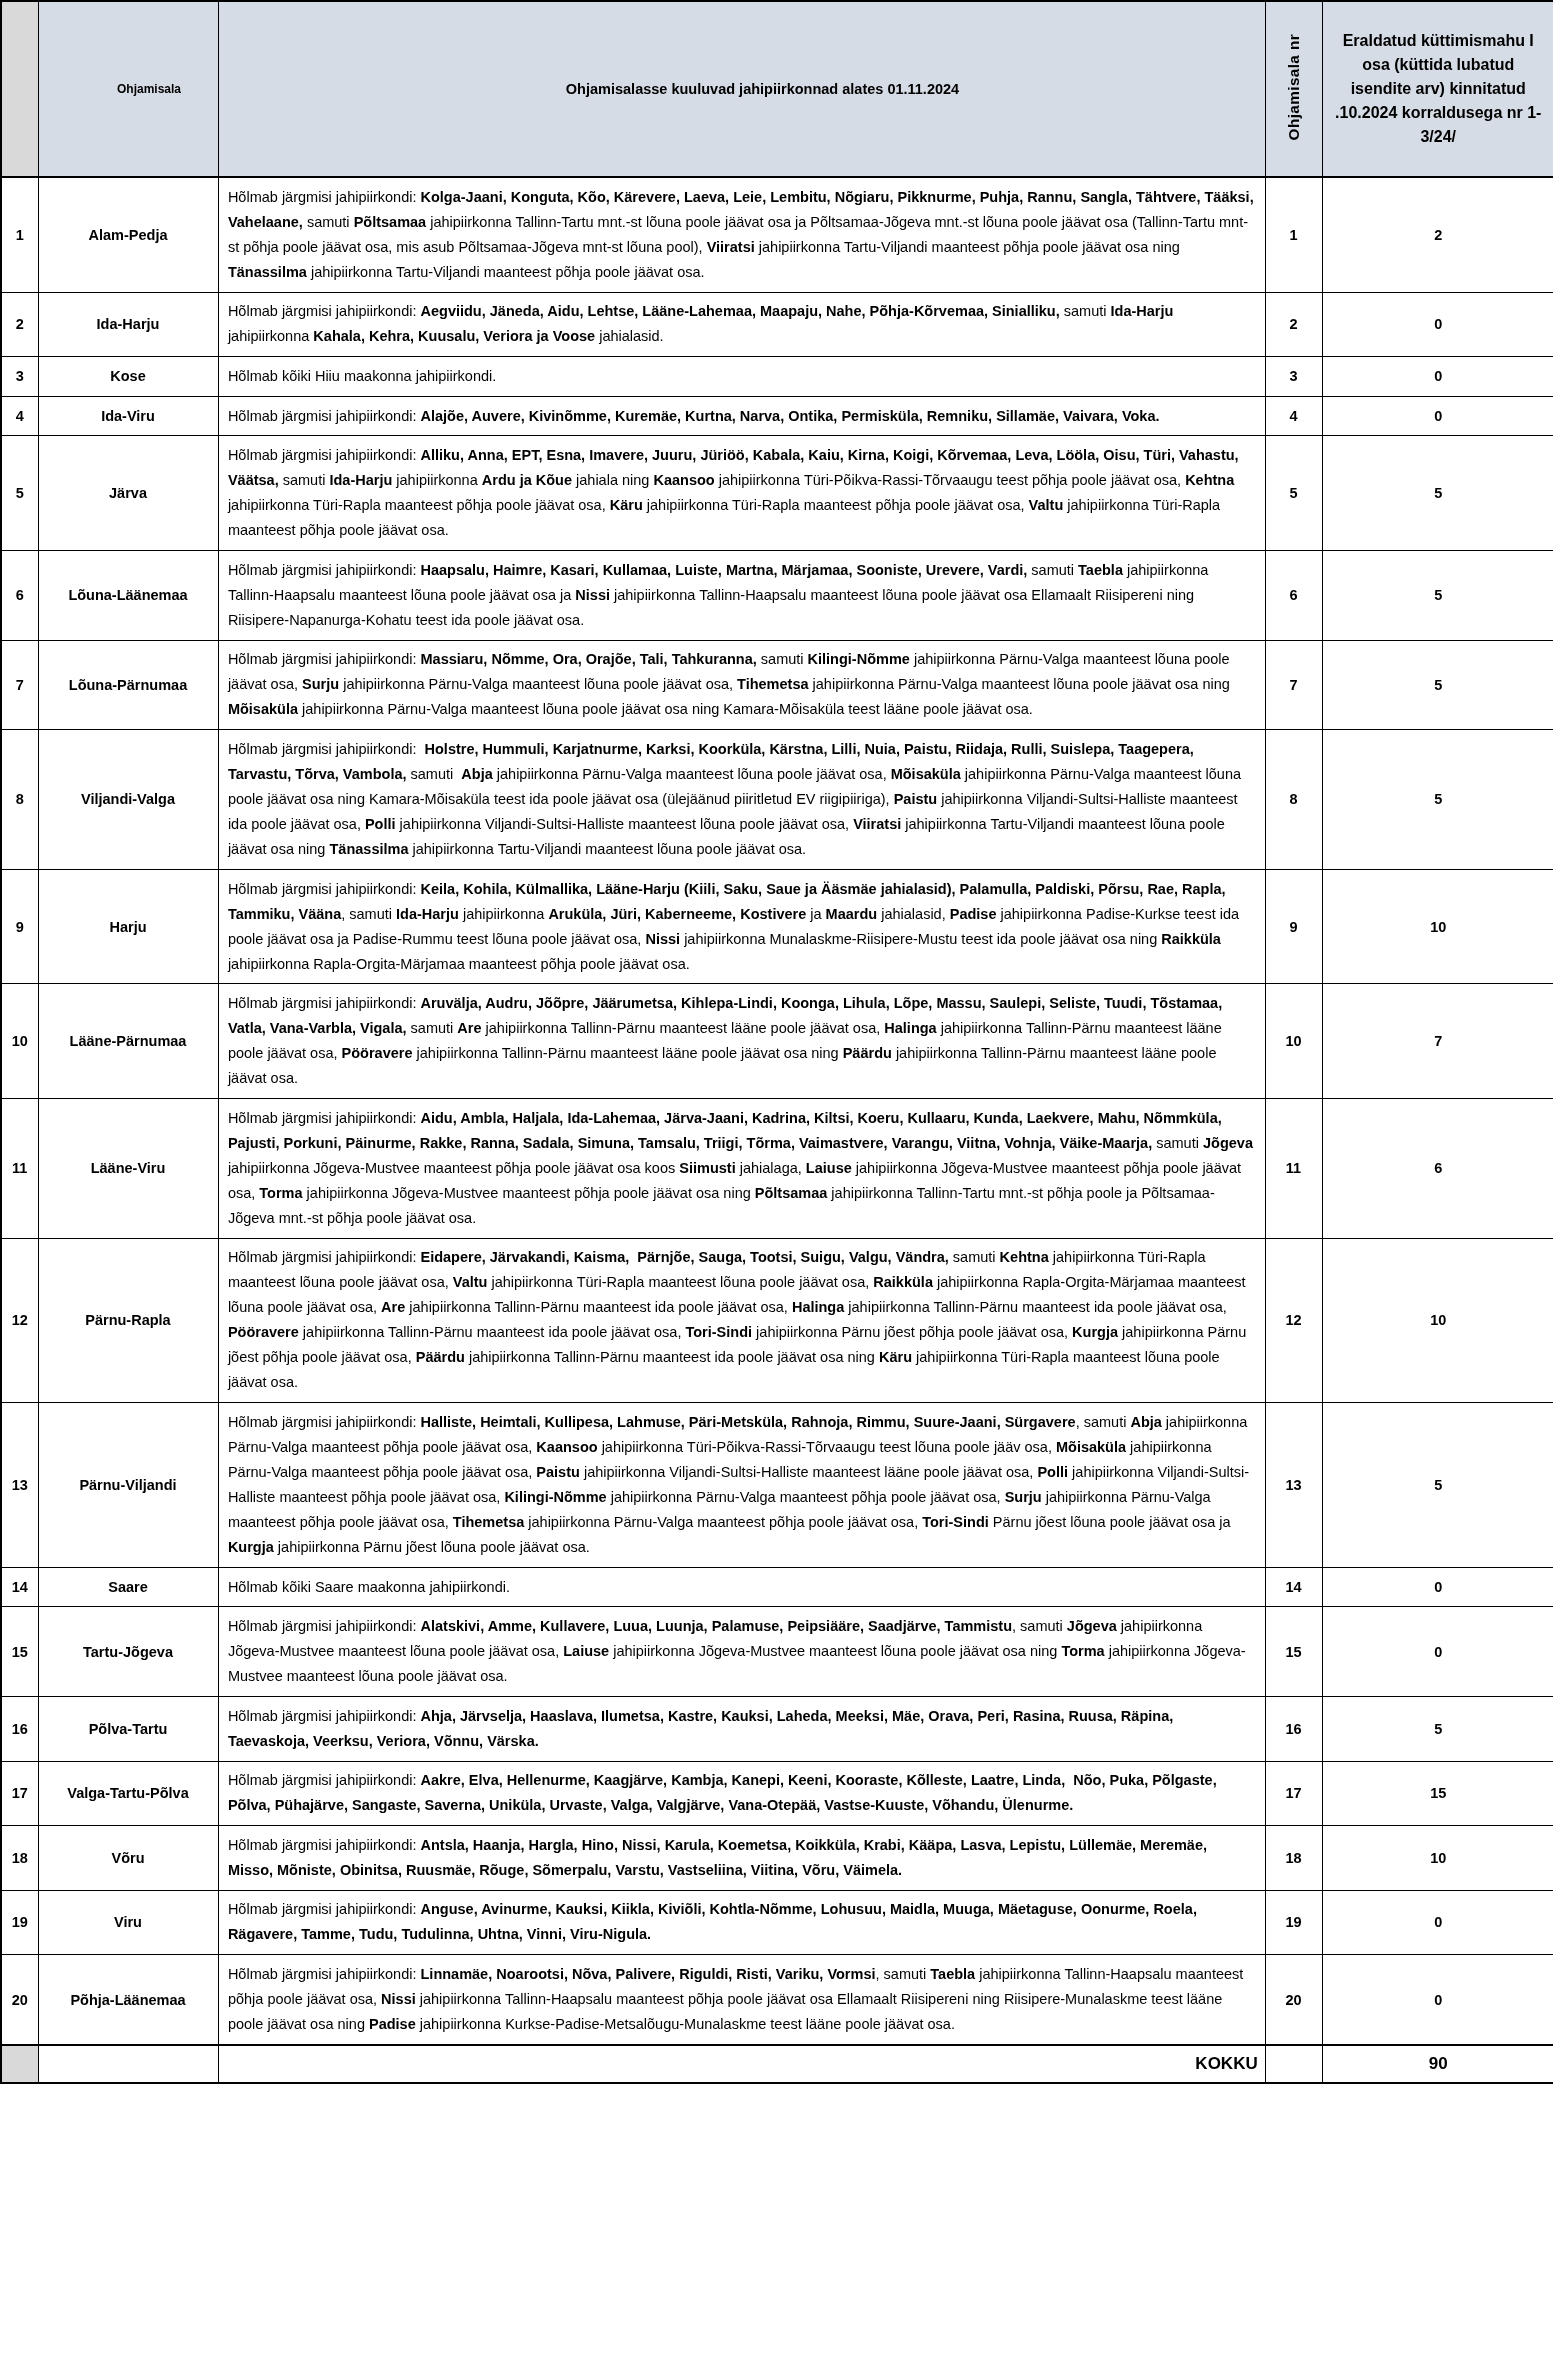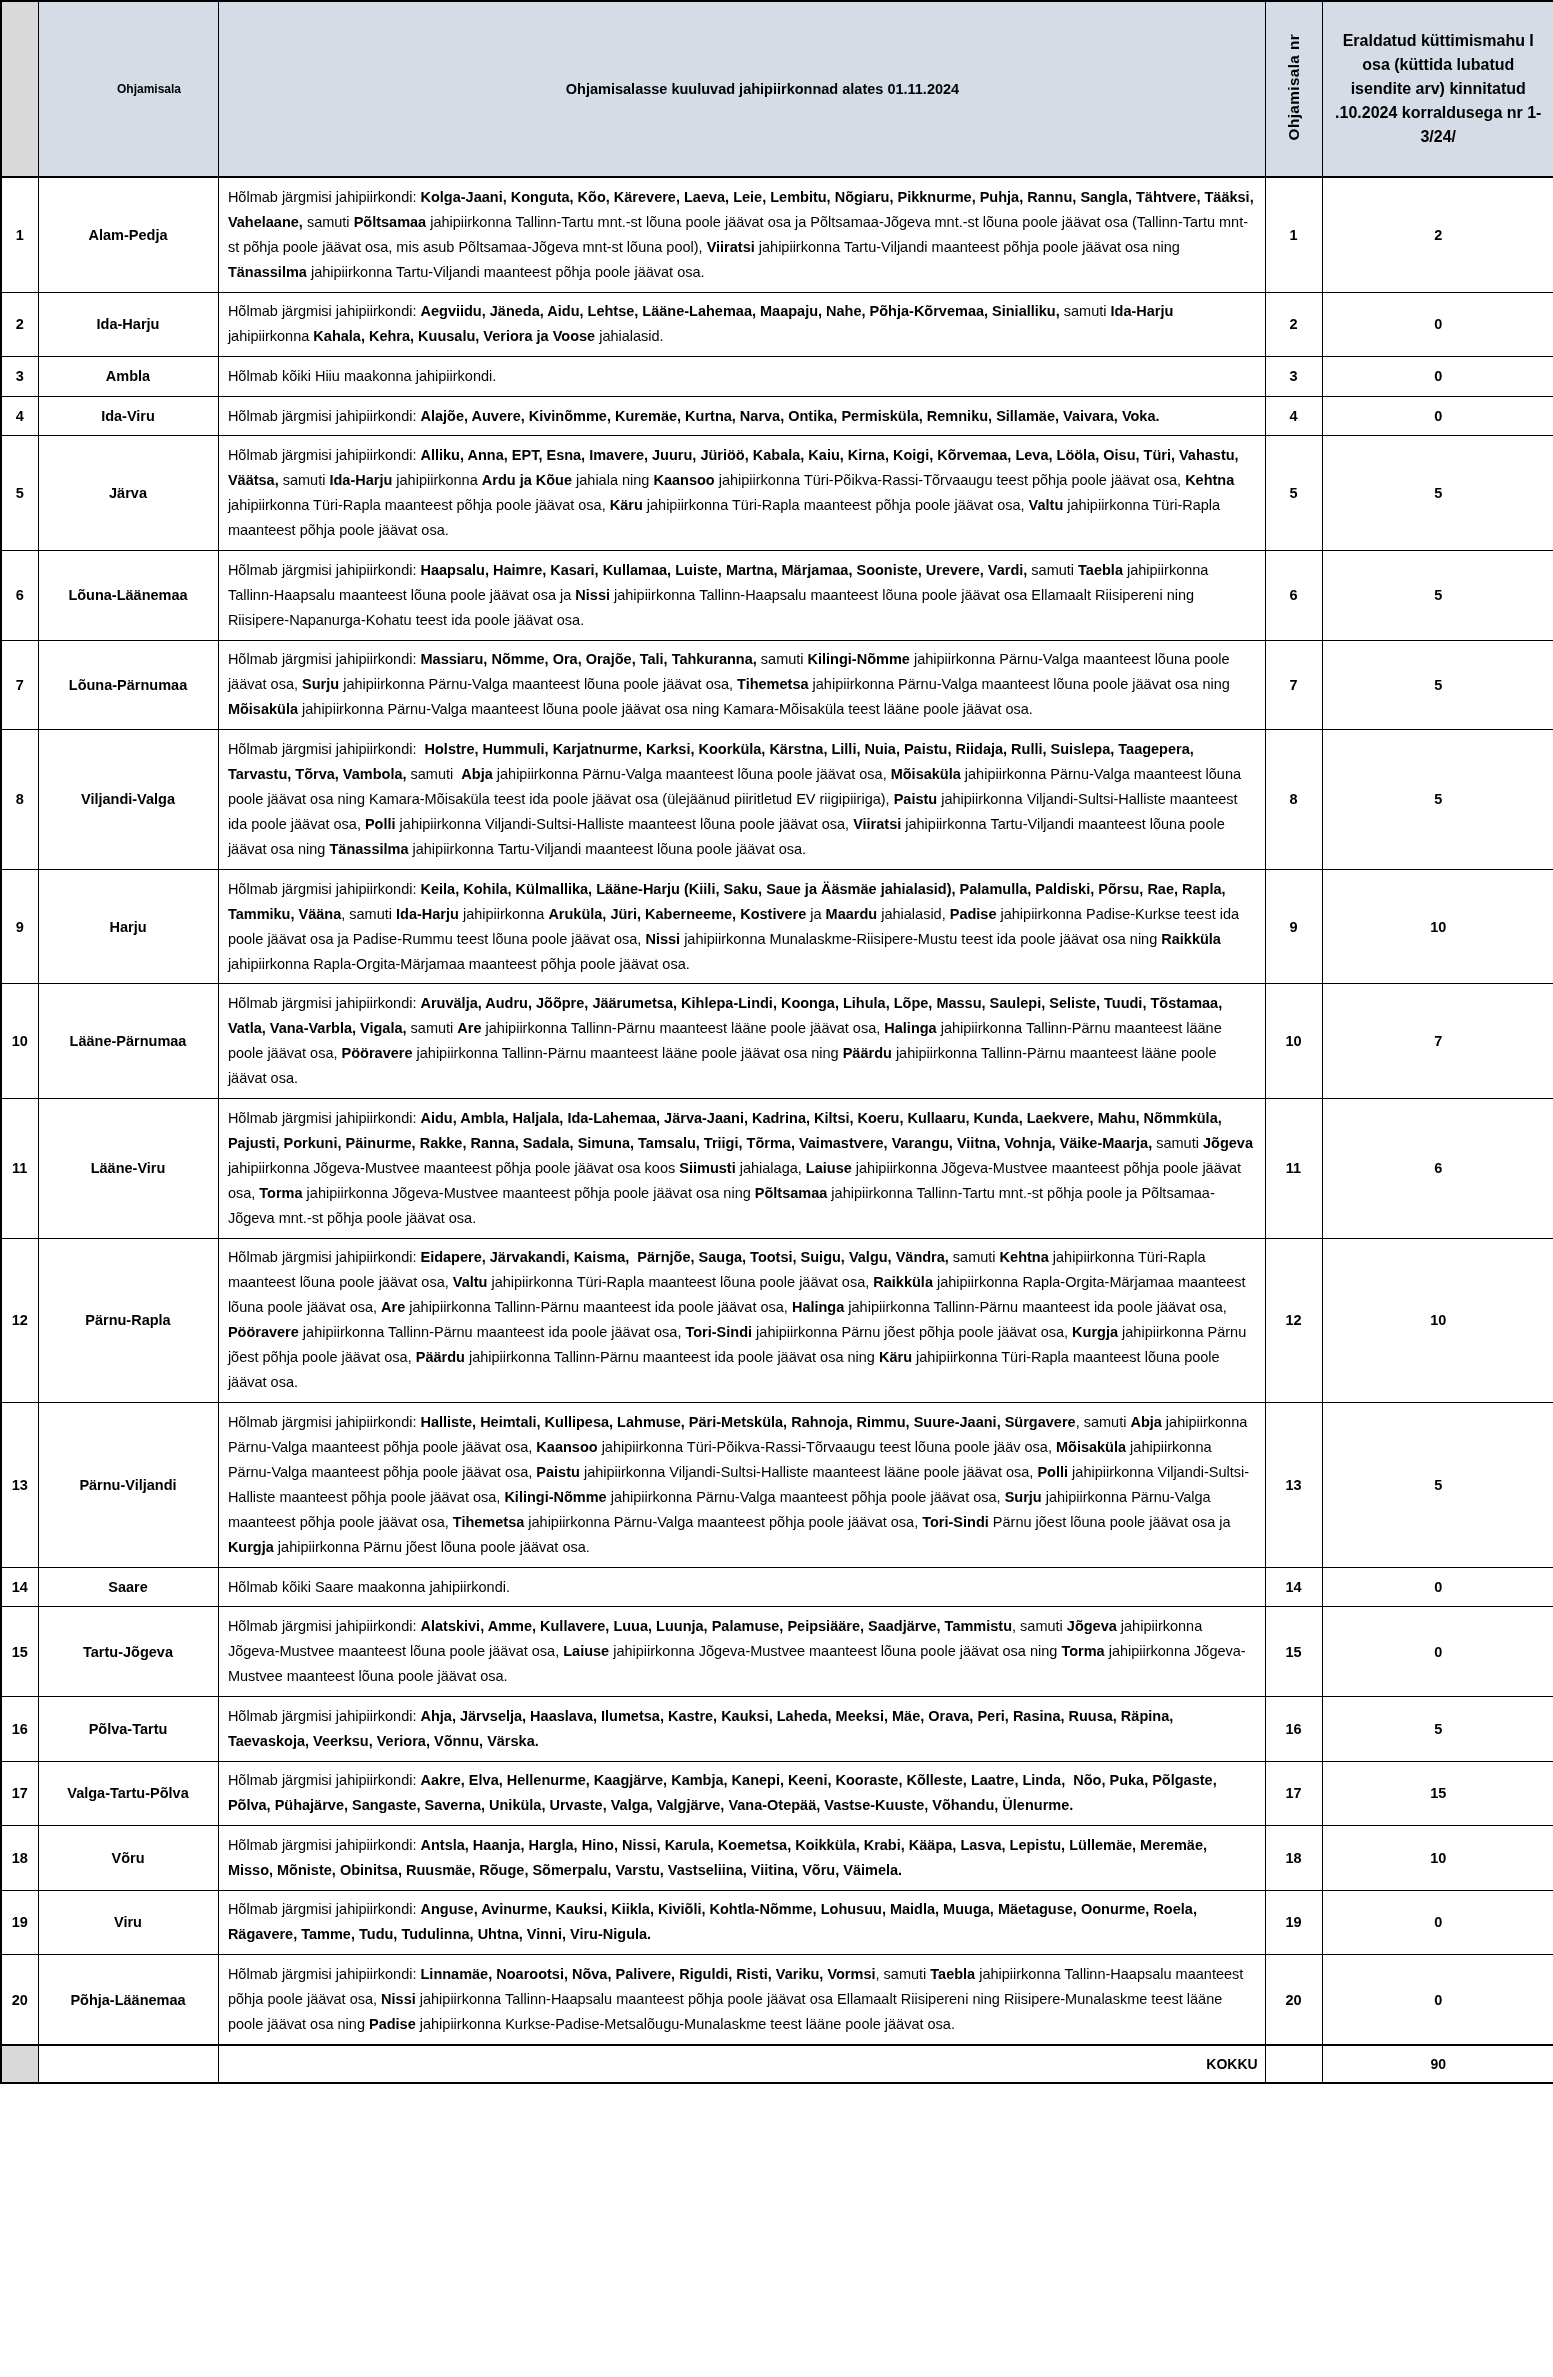--- a/index.html
+++ b/index.html
@@ -75,21 +75,21 @@
   }
   td.areanr, td.quota{
     text-align:center;
     font-weight:bold;
     font-size:14.5px;
   }
 
   
   tfoot{border-top:2.1px solid var(--border);}
   tfoot tr{height:38px;}
-  tfoot td{font-weight:bold;font-size:14px;}
+  tfoot td{font-weight:bold;font-size:17px;}
   tfoot td.f-nr{background:var(--nr-bg);}
   tfoot td.f-label{text-align:right;padding-right:6.8px;}
   tfoot td.f-total{text-align:center;}
 </style>
 </head>
 <body>
 
 <table>
   <colgroup>
     <col class="c-nr">
@@ -121,21 +121,21 @@
   <tr>
     <td class="nr">2</td>
     <td class="area">Ida-Harju</td>
     <td class="districts">Hõlmab järgmisi jahipiirkondi: <b>Aegviidu, Jäneda, Aidu, Lehtse, Lääne-Lahemaa, Maapaju, Nahe, Põhja-Kõrvemaa, Sinialliku,</b> samuti <b>Ida-Harju</b> jahipiirkonna <b>Kahala, Kehra, Kuusalu, Veriora ja Voose</b> jahialasid.</td>
     <td class="areanr">2</td>
     <td class="quota">0</td>
   </tr>
 
   <tr>
     <td class="nr">3</td>
-    <td class="area">Ambla</td>
+    <td class="area">Kose</td>
     <td class="districts">Hõlmab kõiki Hiiu maakonna jahipiirkondi.</td>
     <td class="areanr">3</td>
     <td class="quota">0</td>
   </tr>
 
   <tr>
     <td class="nr">4</td>
     <td class="area">Ida-Viru</td>
     <td class="districts">Hõlmab järgmisi jahipiirkondi: <b>Alajõe, Auvere, Kivinõmme, Kuremäe, Kurtna, Narva, Ontika, Permisküla, Remniku, Sillamäe, Vaivara, Voka.</b></td>
     <td class="areanr">4</td>

